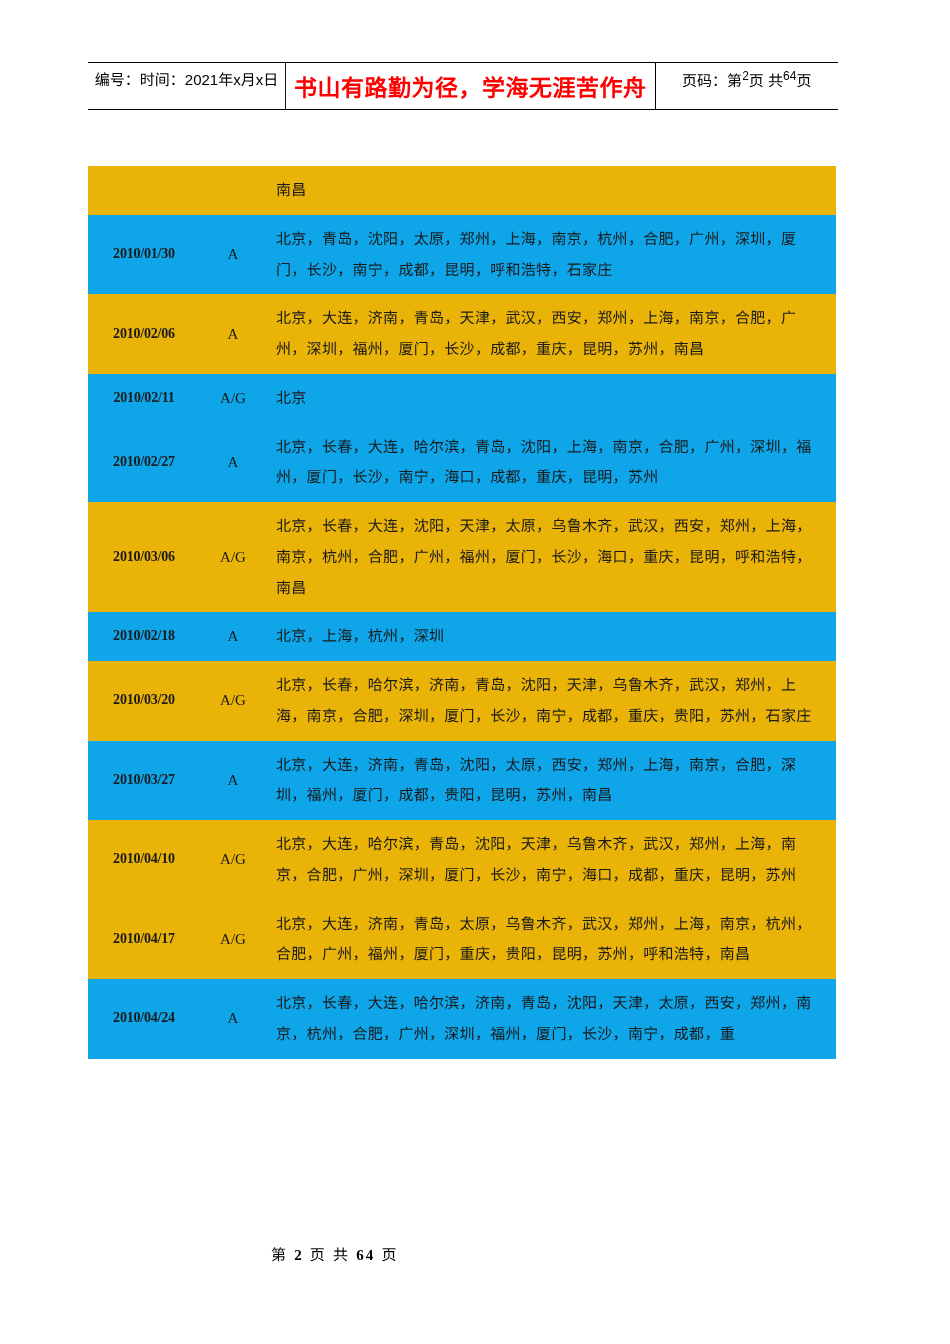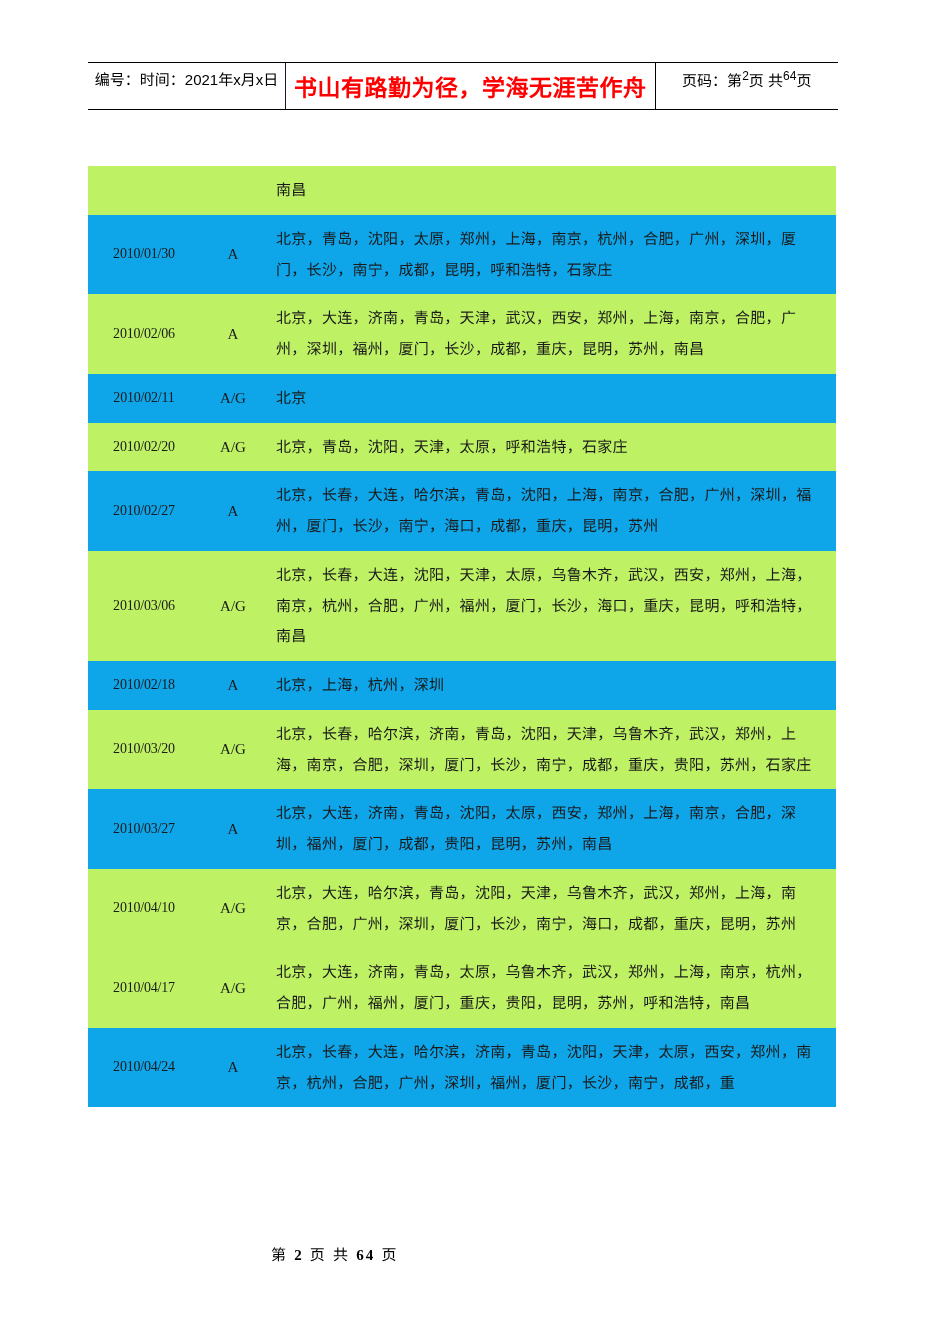--- a/index.html
+++ b/index.html
@@ -95,41 +95,41 @@
     vertical-align: middle;
     border: none;
     line-height: 2.05;
     word-break: break-all;
   }
   .col-date { width: 112px; }
   .col-type { width: 66px; }
   .col-cities { width: auto; }
 
   .cell-date {
-    font-weight: normal;
+    font-weight: bold;
     font-size: 14px;
     text-align: center;
     font-family: "Liberation Serif", "DejaVu Serif", serif;
     letter-spacing: -0.2px;
     white-space: nowrap;
   }
   .cell-type {
     text-align: center;
     font-size: 15px;
     font-family: "Liberation Serif", "DejaVu Serif", serif;
   }
   .cell-cities {
     text-align: left;
     font-size: 15px;
     padding-left: 13px;
     padding-right: 6px;
     letter-spacing: 0.3px;
   }
 
-  tr.row-blue td { background: #bef264; }
+  tr.row-blue td { background: #eab308; }
   tr.row-gray td { background: #0ea5e9; }
 
   
   .doc-footer {
     position: absolute;
     left: 1px;
     top: 1243px;
     width: 950px;
     font-family: "Liberation Sans", "DejaVu Sans", sans-serif;
     font-size: 15px;
@@ -183,25 +183,20 @@
         <tr class="row-blue">
           <td class="cell-date">2010/02/06</td>
           <td class="cell-type">A</td>
           <td class="cell-cities">北京，大连，济南，青岛，天津，武汉，西安，郑州，上海，南京，合肥，广州，深圳，福州，厦门，长沙，成都，重庆，昆明，苏州，南昌</td>
         </tr>
         <tr class="row-gray">
           <td class="cell-date">2010/02/11</td>
           <td class="cell-type">A/G</td>
           <td class="cell-cities">北京</td>
         </tr>
-        <tr class="row-blue">
-          <td class="cell-date">2010/02/20</td>
-          <td class="cell-type">A/G</td>
-          <td class="cell-cities">北京，青岛，沈阳，天津，太原，呼和浩特，石家庄</td>
-        </tr>
         <tr class="row-gray">
           <td class="cell-date">2010/02/27</td>
           <td class="cell-type">A</td>
           <td class="cell-cities">北京，长春，大连，哈尔滨，青岛，沈阳，上海，南京，合肥，广州，深圳，福州，厦门，长沙，南宁，海口，成都，重庆，昆明，苏州</td>
         </tr>
         <tr class="row-blue">
           <td class="cell-date">2010/03/06</td>
           <td class="cell-type">A/G</td>
           <td class="cell-cities">北京，长春，大连，沈阳，天津，太原，乌鲁木齐，武汉，西安，郑州，上海，南京，杭州，合肥，广州，福州，厦门，长沙，海口，重庆，昆明，呼和浩特，南昌</td>
         </tr>

